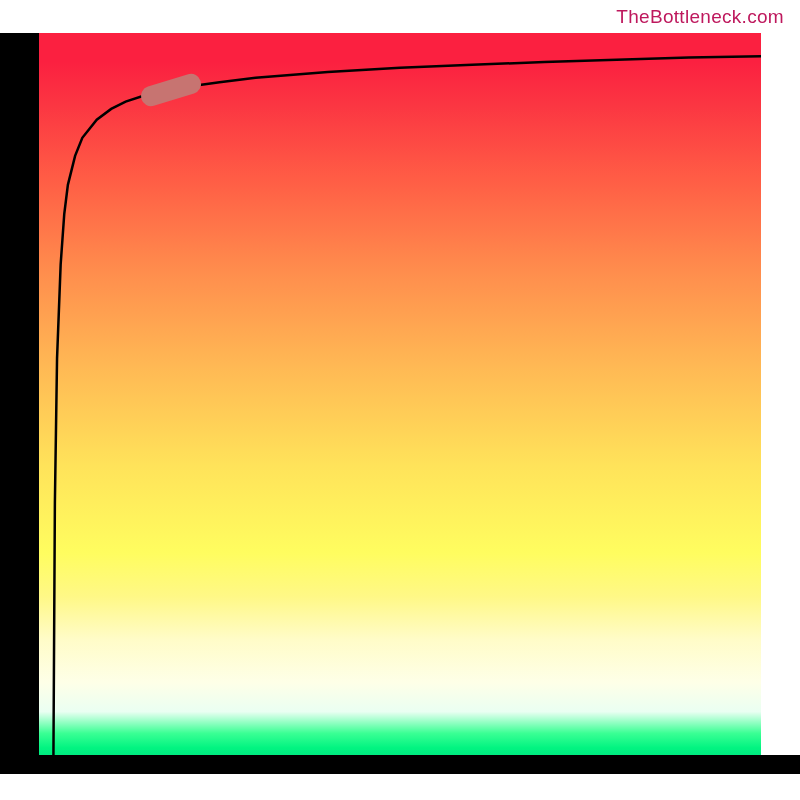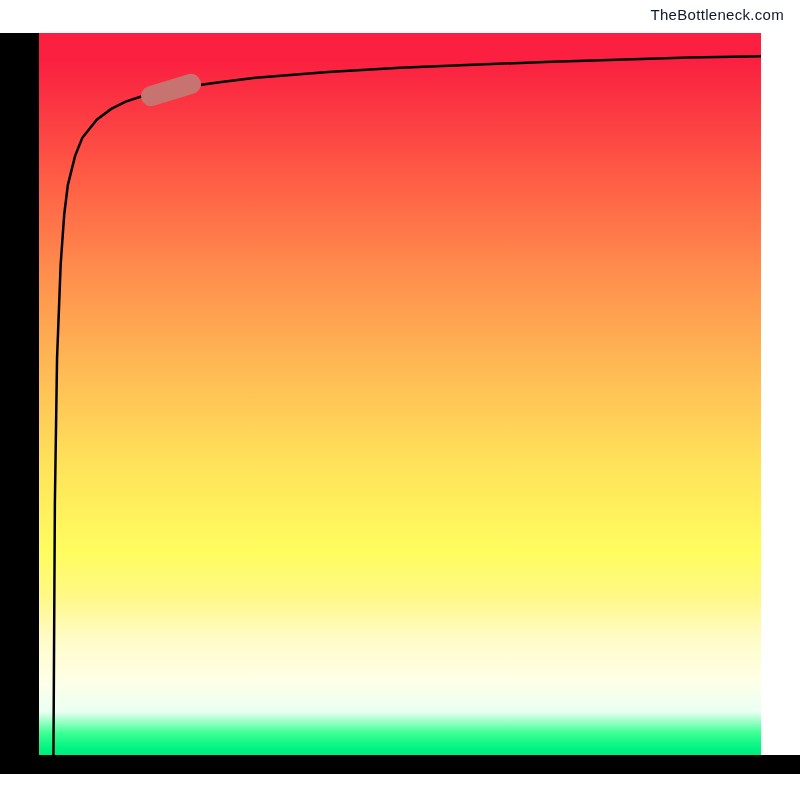--- a/index.html
+++ b/index.html
@@ -11,22 +11,22 @@
       width: 800px;
       height: 800px;
       background: #fff;
       position: relative;
       font-family: Arial, sans-serif;
     }
     .watermark {
       position: absolute;
       top: 6px;
       right: 16px;
-      font-size: 15px;
-      color: #0f172a;
+      font-size: 19px;
+      color: #be185d;
       font-weight: normal;
       letter-spacing: 0.3px;
       z-index: 10;
     }
     .chart-container {
       position: absolute;
       top: 0;
       left: 0;
       width: 800px;
       height: 800px;

